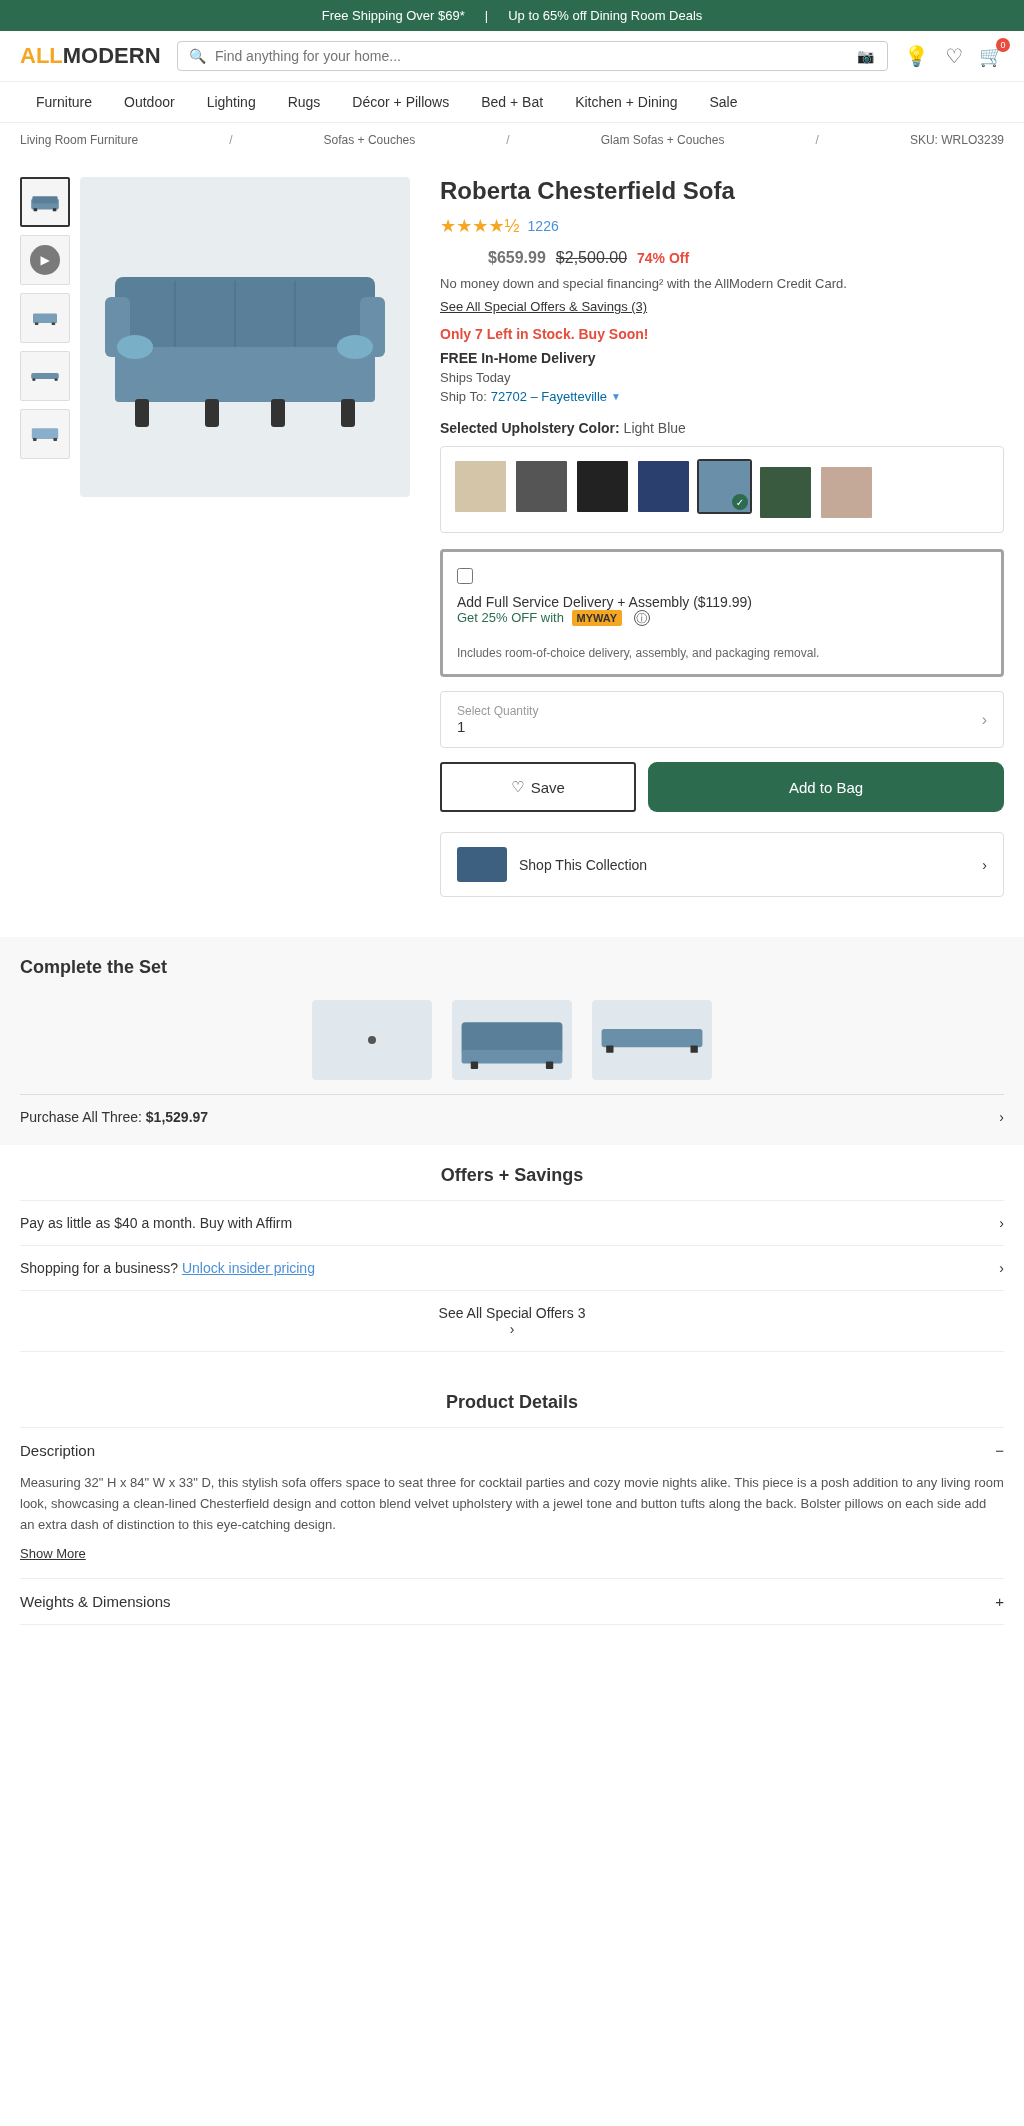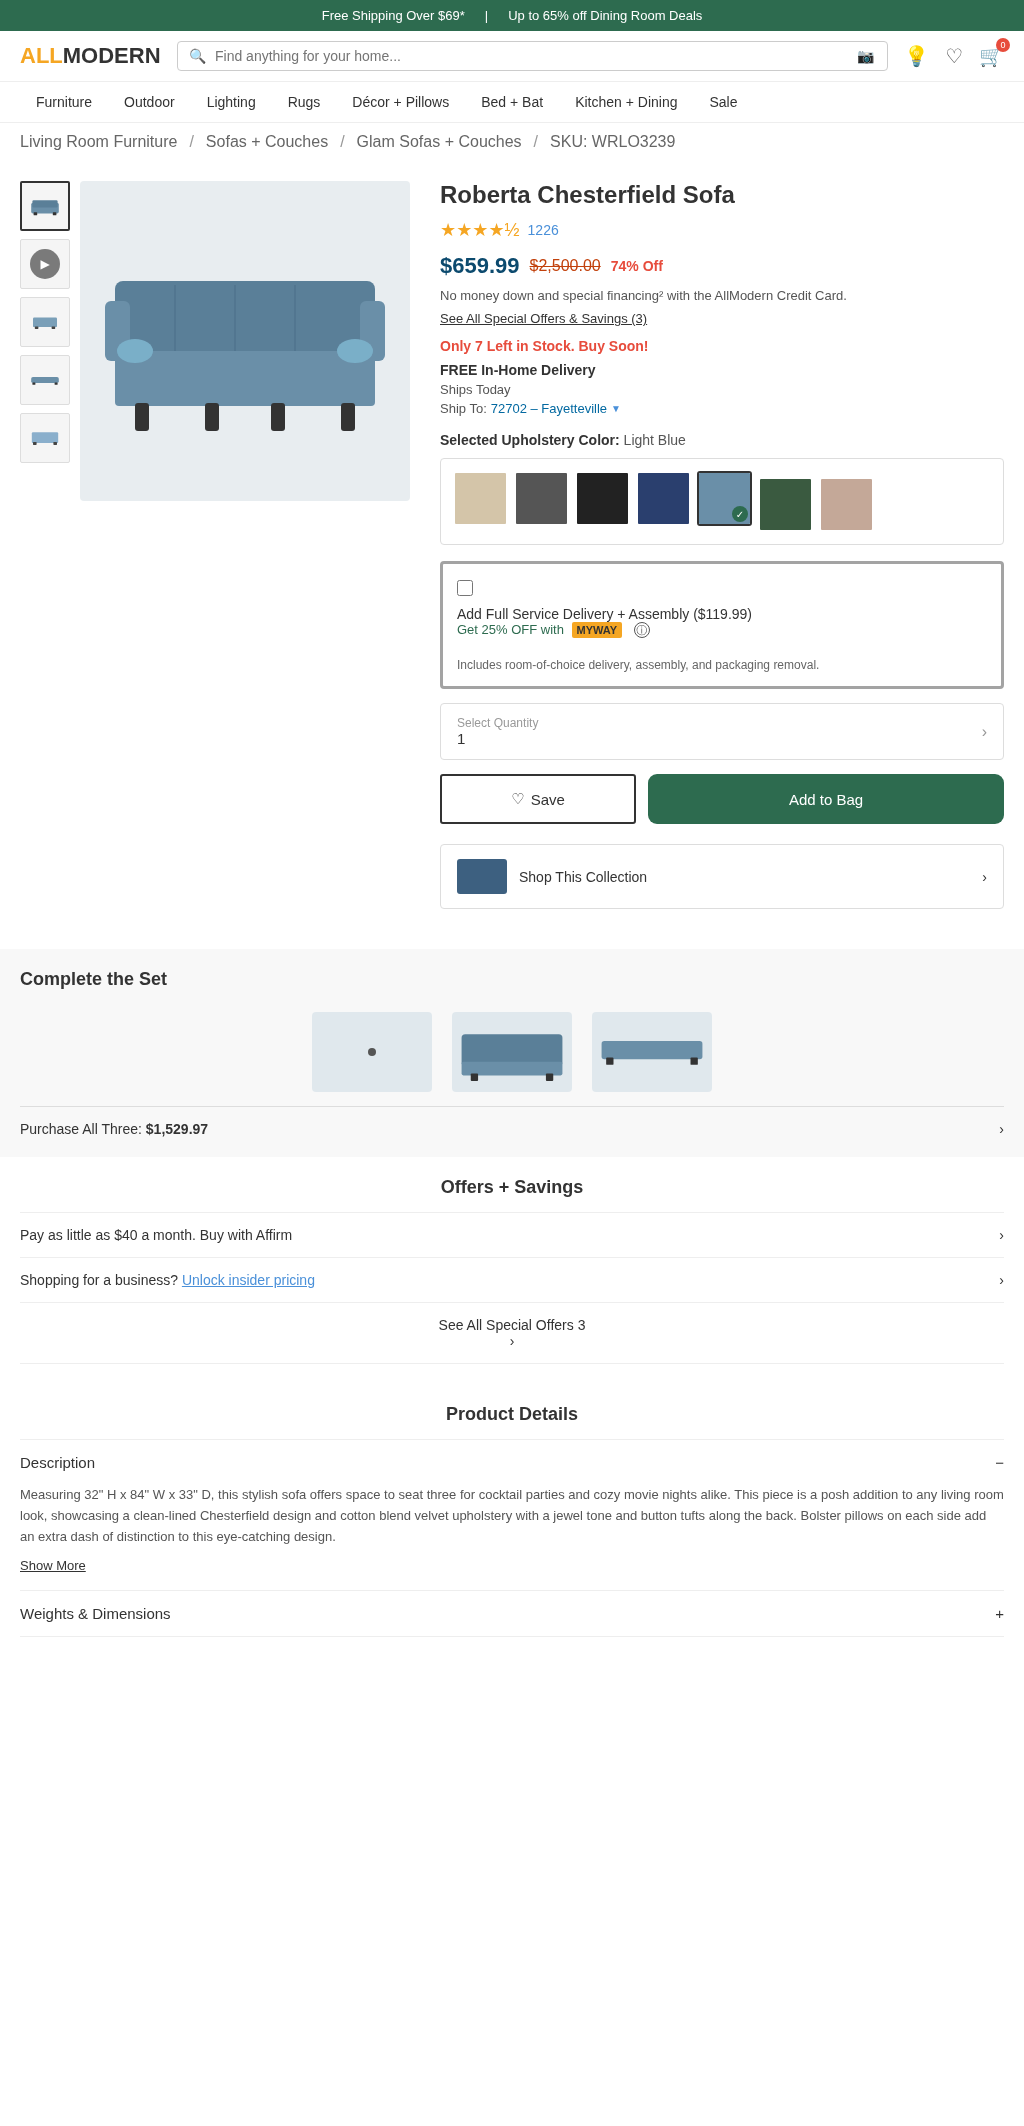--- a/index.html
+++ b/index.html
@@ -90,26 +90,27 @@
       padding: 12px 16px;
       font-size: 14px;
       color: #333;
       cursor: pointer;
       white-space: nowrap;
     }
 
     
     .breadcrumb {
       padding: 10px 20px;
-      font-size: 16px;
+      font-size: 12px;
       color: #666;
       display: flex;
       flex-wrap: wrap;
-      gap: 12px;
-      align-items: center;
+      gap: 4px;
+      align-items: center;
+      justify-content: space-between;
     }
     .breadcrumb a { color: #666; text-decoration: none; }
     .breadcrumb-sep { color: #999; }
 
     
     .product-layout {
       display: flex;
       padding: 20px;
       gap: 30px;
     }
@@ -179,22 +180,22 @@
       margin-bottom: 12px;
     }
     .stars { color: #f5a623; font-size: 18px; }
     .review-count { color: #4a90d9; font-size: 14px; cursor: pointer; }
     .price-row {
       display: flex;
       align-items: center;
       gap: 10px;
       margin-bottom: 8px;
     }
-    .price-current { font-size: 22px; font-weight: bold; color: #0c4a6e; }
-    .price-original { font-size: 16px; color: #c2410c; text-decoration: line-through; }
+    .price-current { font-size: 16px; font-weight: bold; color: #737373; margin-left: 48px; }
+    .price-original { font-size: 16px; color: #404040; text-decoration: line-through; }
     .discount-badge { font-size: 14px; color: #e74c3c; font-weight: bold; }
     .financing-text { font-size: 13px; color: #555; margin-bottom: 6px; line-height: 1.4; }
     .special-offers-link {
       font-size: 13px;
       color: #333;
       text-decoration: underline;
       cursor: pointer;
       margin-bottom: 12px;
       display: block;
     }

